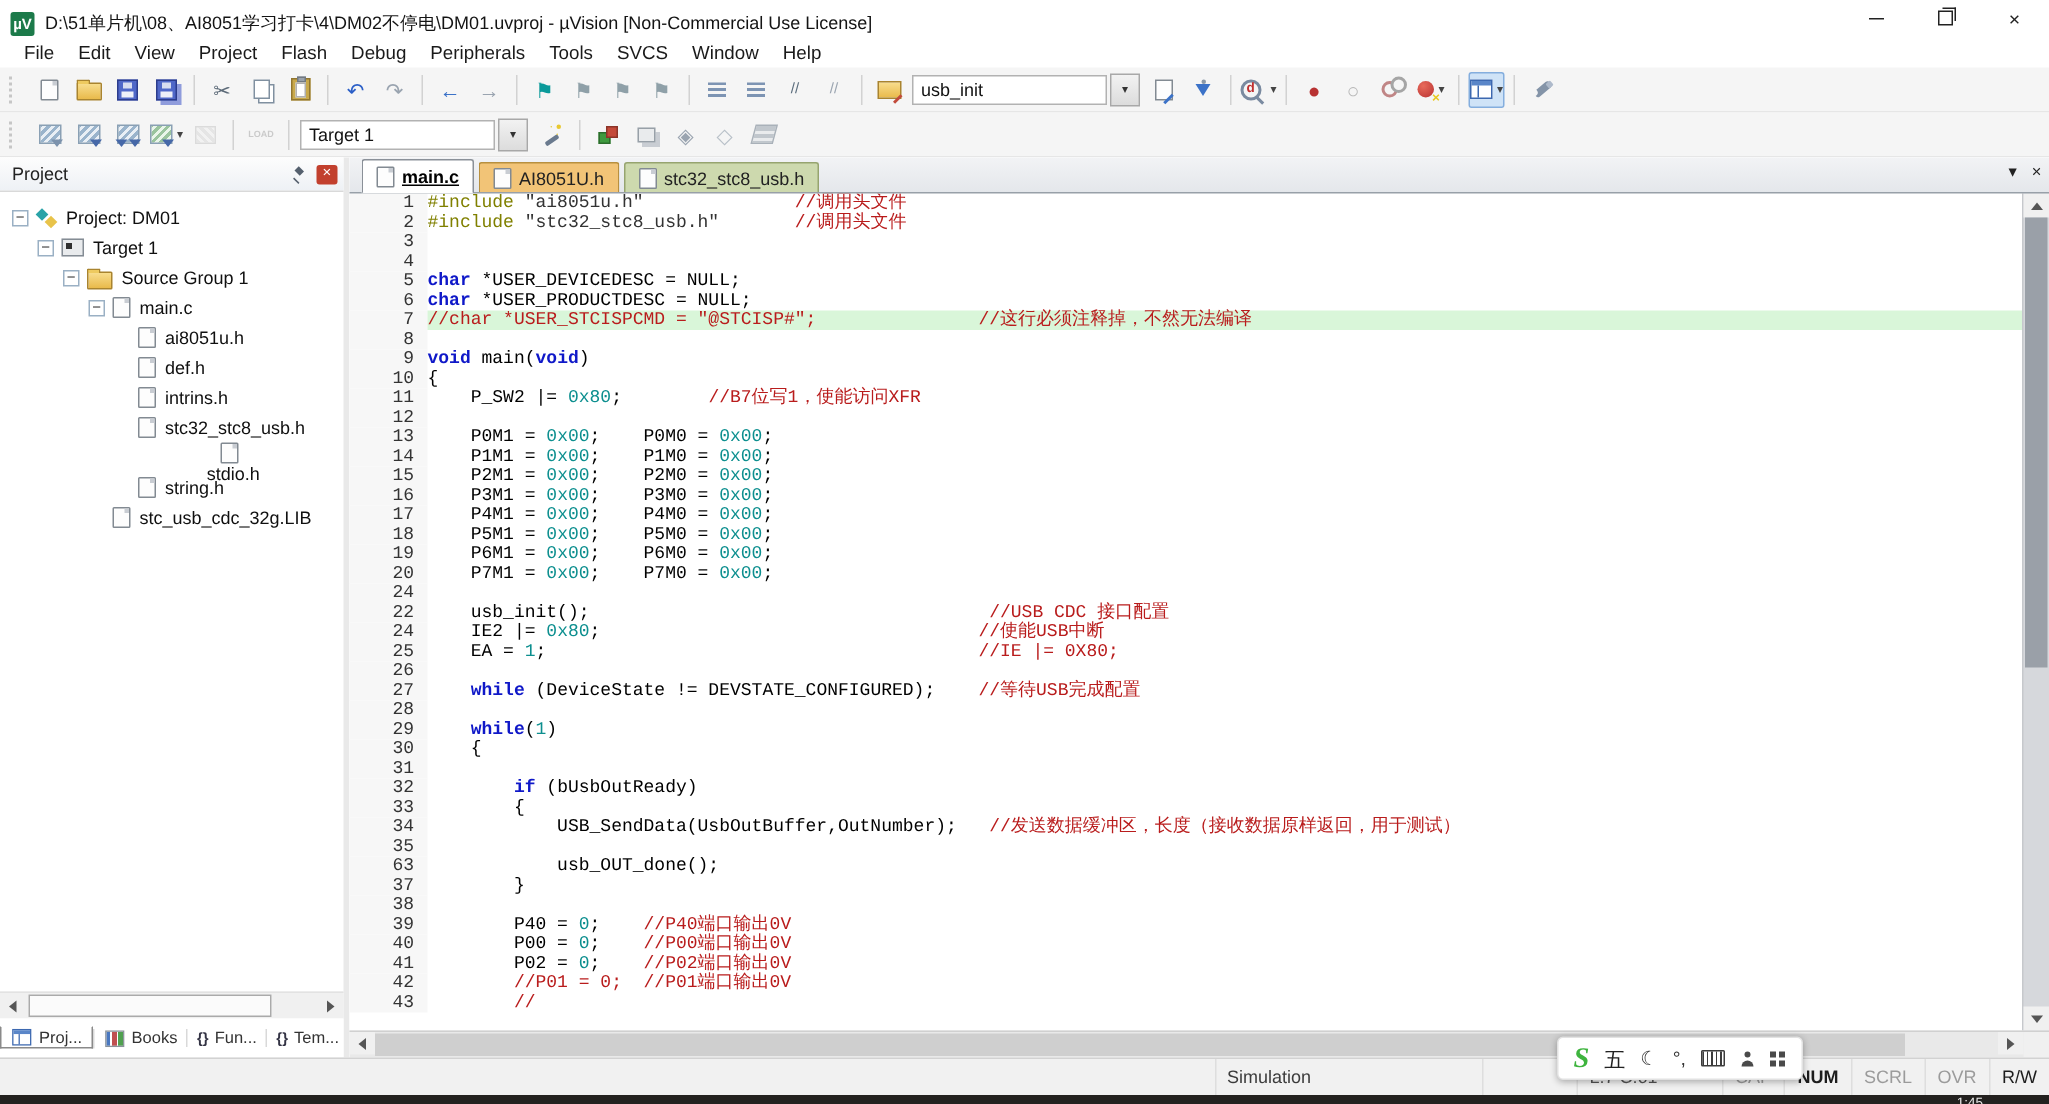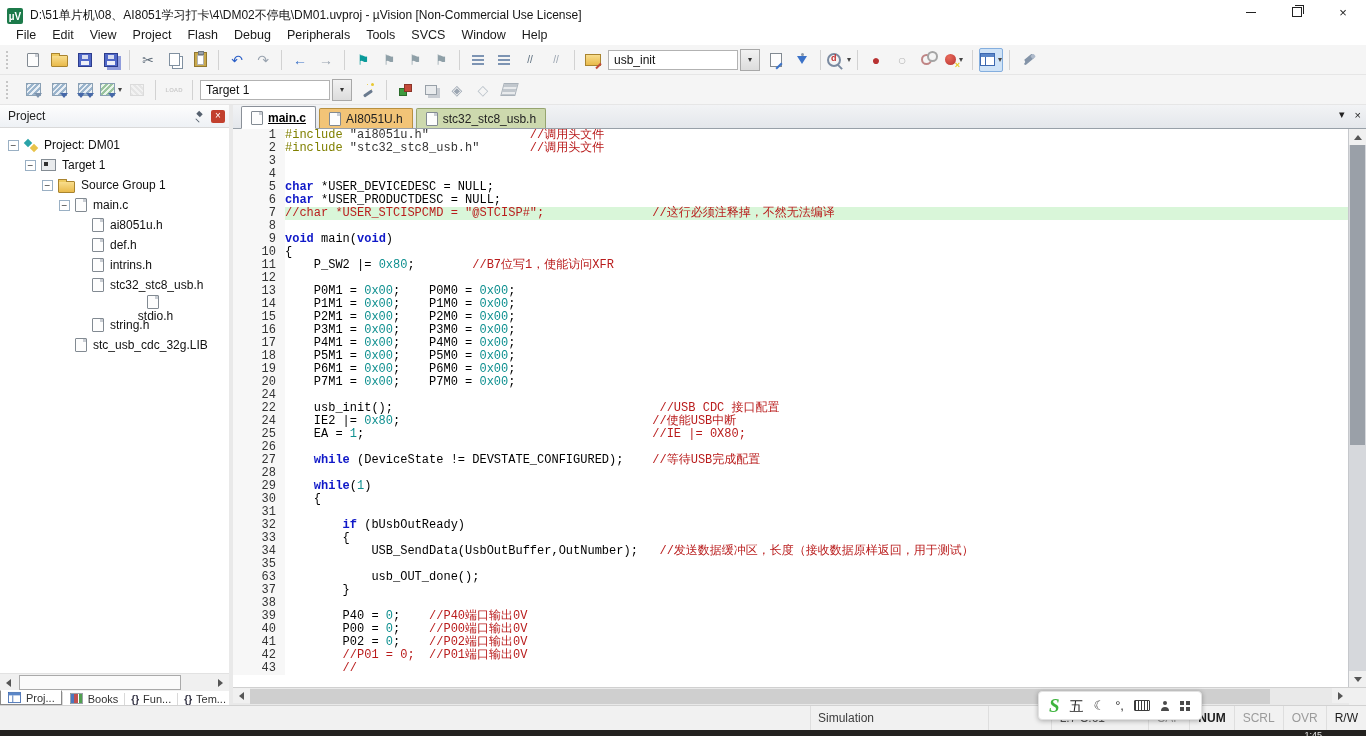--- a/index.html
+++ b/index.html
@@ -107,21 +107,21 @@
   .exp{width:11px;height:11px;border:1px solid #9ab0c4;background:#fff;font-size:10px;line-height:9px;text-align:center;color:#333;margin-right:5px;flex:none;box-sizing:border-box}
   .exp-ph{width:16px;flex:none}
   .tree-label{margin-left:6px}
   .pp-hscroll{height:17px;flex:none;display:flex;align-items:center;background:#f0f0f0;border-top:1px solid #e2e2e2}
   .scr-btn{width:17px;height:15px;display:flex;align-items:center;justify-content:center;background:#f0f0f0;flex:none}
   .tri-l{width:0;height:0;border-top:4px solid transparent;border-bottom:4px solid transparent;border-right:5px solid #555}
   .tri-r{width:0;height:0;border-top:4px solid transparent;border-bottom:4px solid transparent;border-left:5px solid #555}
   .tri-u{width:0;height:0;border-left:4px solid transparent;border-right:4px solid transparent;border-bottom:5px solid #555}
   .tri-d{width:0;height:0;border-left:4px solid transparent;border-right:4px solid transparent;border-top:5px solid #555}
   .pp-hthumb{width:160px;height:13px;background:#fbfbfb;border:1px solid #aaa;margin-left:2px}
-  .pp-tabs{height:14px;flex:none;display:flex;align-items:flex-end;background:#fff;font-size:11px;color:#333}
+  .pp-tabs{height:26px;flex:none;display:flex;align-items:center;background:#fff;font-size:11px;color:#333}
   .pp-tab{display:flex;align-items:center;padding:0 6px;gap:4px;border-left:1px solid #d9d9d9}
   .pp-tab:first-child{border-left:none}
   .pp-tab.active{border:1px solid #8a8a8a;border-top:1px solid #fff;margin-top:-1px;background:#fff}
   .pp-tab .braces{font-weight:bold;color:#334;font-size:10px}
   
   .editor{flex:1;display:flex;flex-direction:column;min-width:0;background:#fff}
   .tabbar{height:23px;flex:none;background:linear-gradient(#f2f3f5,#e4e7eb);display:flex;align-items:flex-end;padding-left:8px;
           border-bottom:1px solid #98a0a8;position:relative}
   .etab{height:19px;display:flex;align-items:center;padding:0 9px;font-size:12px;margin-right:3px;
         border:1px solid #8a9098;border-bottom:none;border-radius:2px 2px 0 0;background:#dfe2e6;color:#222;gap:5px}

